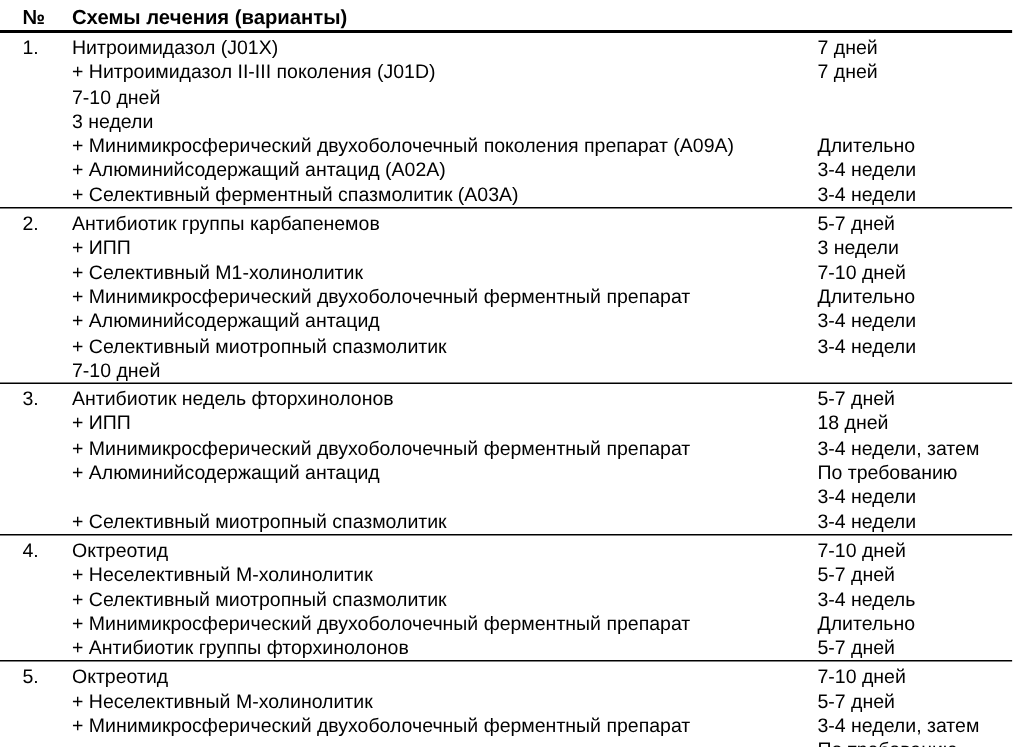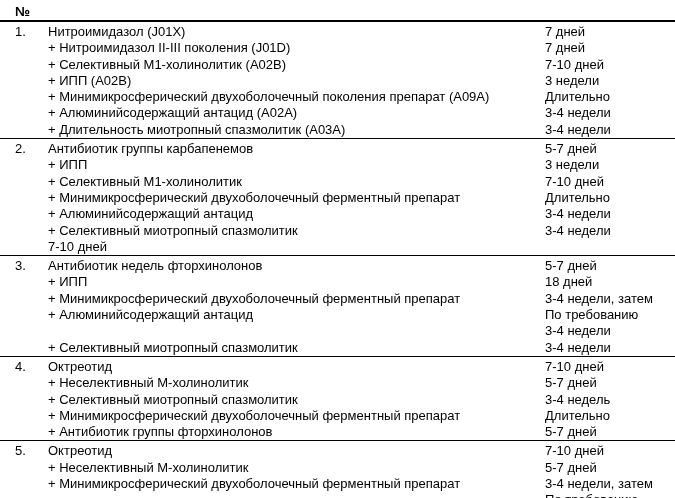--- a/index.html
+++ b/index.html
@@ -48,56 +48,55 @@
   .cell.num { padding-left: 15px; }
   .cell.duration { }
 </style>
 </head>
 <body>
 
 <div class="page">
   <div class="treatment-table">
     <div class="thead-row">
       <div class="cell num">№</div>
+      <div class="cell scheme">Схемы лечения (варианты)</div>
     </div>
     <div id="table-body">
         <div class="section">
           <div class="row">
             <div class="cell num">1.</div>
             <div class="cell scheme">Нитроимидазол (J01X)</div>
             <div class="cell duration">7 дней</div>
           </div>
           <div class="row">
             <div class="cell num"></div>
             <div class="cell scheme">+ Нитроимидазол II-III поколения (J01D)</div>
             <div class="cell duration">7 дней</div>
           </div>
           <div class="row">
             <div class="cell num"></div>
-            <div class="cell scheme">+ Селективный М1-холинолитик (А02В)</div>
-            <div class="cell duration">7-10 дней</div>
-          </div>
-          <div class="row">
-            <div class="cell num"></div>
-            <div class="cell scheme">+ ИПП (А02В)</div>
+            <div class="cell duration">7-10 дней</div>
+          </div>
+          <div class="row">
+            <div class="cell num"></div>
             <div class="cell duration">3 недели</div>
           </div>
           <div class="row">
             <div class="cell num"></div>
             <div class="cell scheme">+ Минимикросферический двухоболочечный поколения препарат (А09А)</div>
             <div class="cell duration">Длительно</div>
           </div>
           <div class="row">
             <div class="cell num"></div>
             <div class="cell scheme">+ Алюминийсодержащий антацид (А02А)</div>
             <div class="cell duration">3-4 недели</div>
           </div>
           <div class="row">
             <div class="cell num"></div>
-            <div class="cell scheme">+ Длительность миотропный спазмолитик (А03А)</div>
+            <div class="cell scheme">+ Селективный ферментный спазмолитик (А03А)</div>
             <div class="cell duration">3-4 недели</div>
           </div>
         </div>
         <div class="section">
           <div class="row">
             <div class="cell num">2.</div>
             <div class="cell scheme">Антибиотик группы карбапенемов</div>
             <div class="cell duration">5-7 дней</div>
           </div>
           <div class="row">

